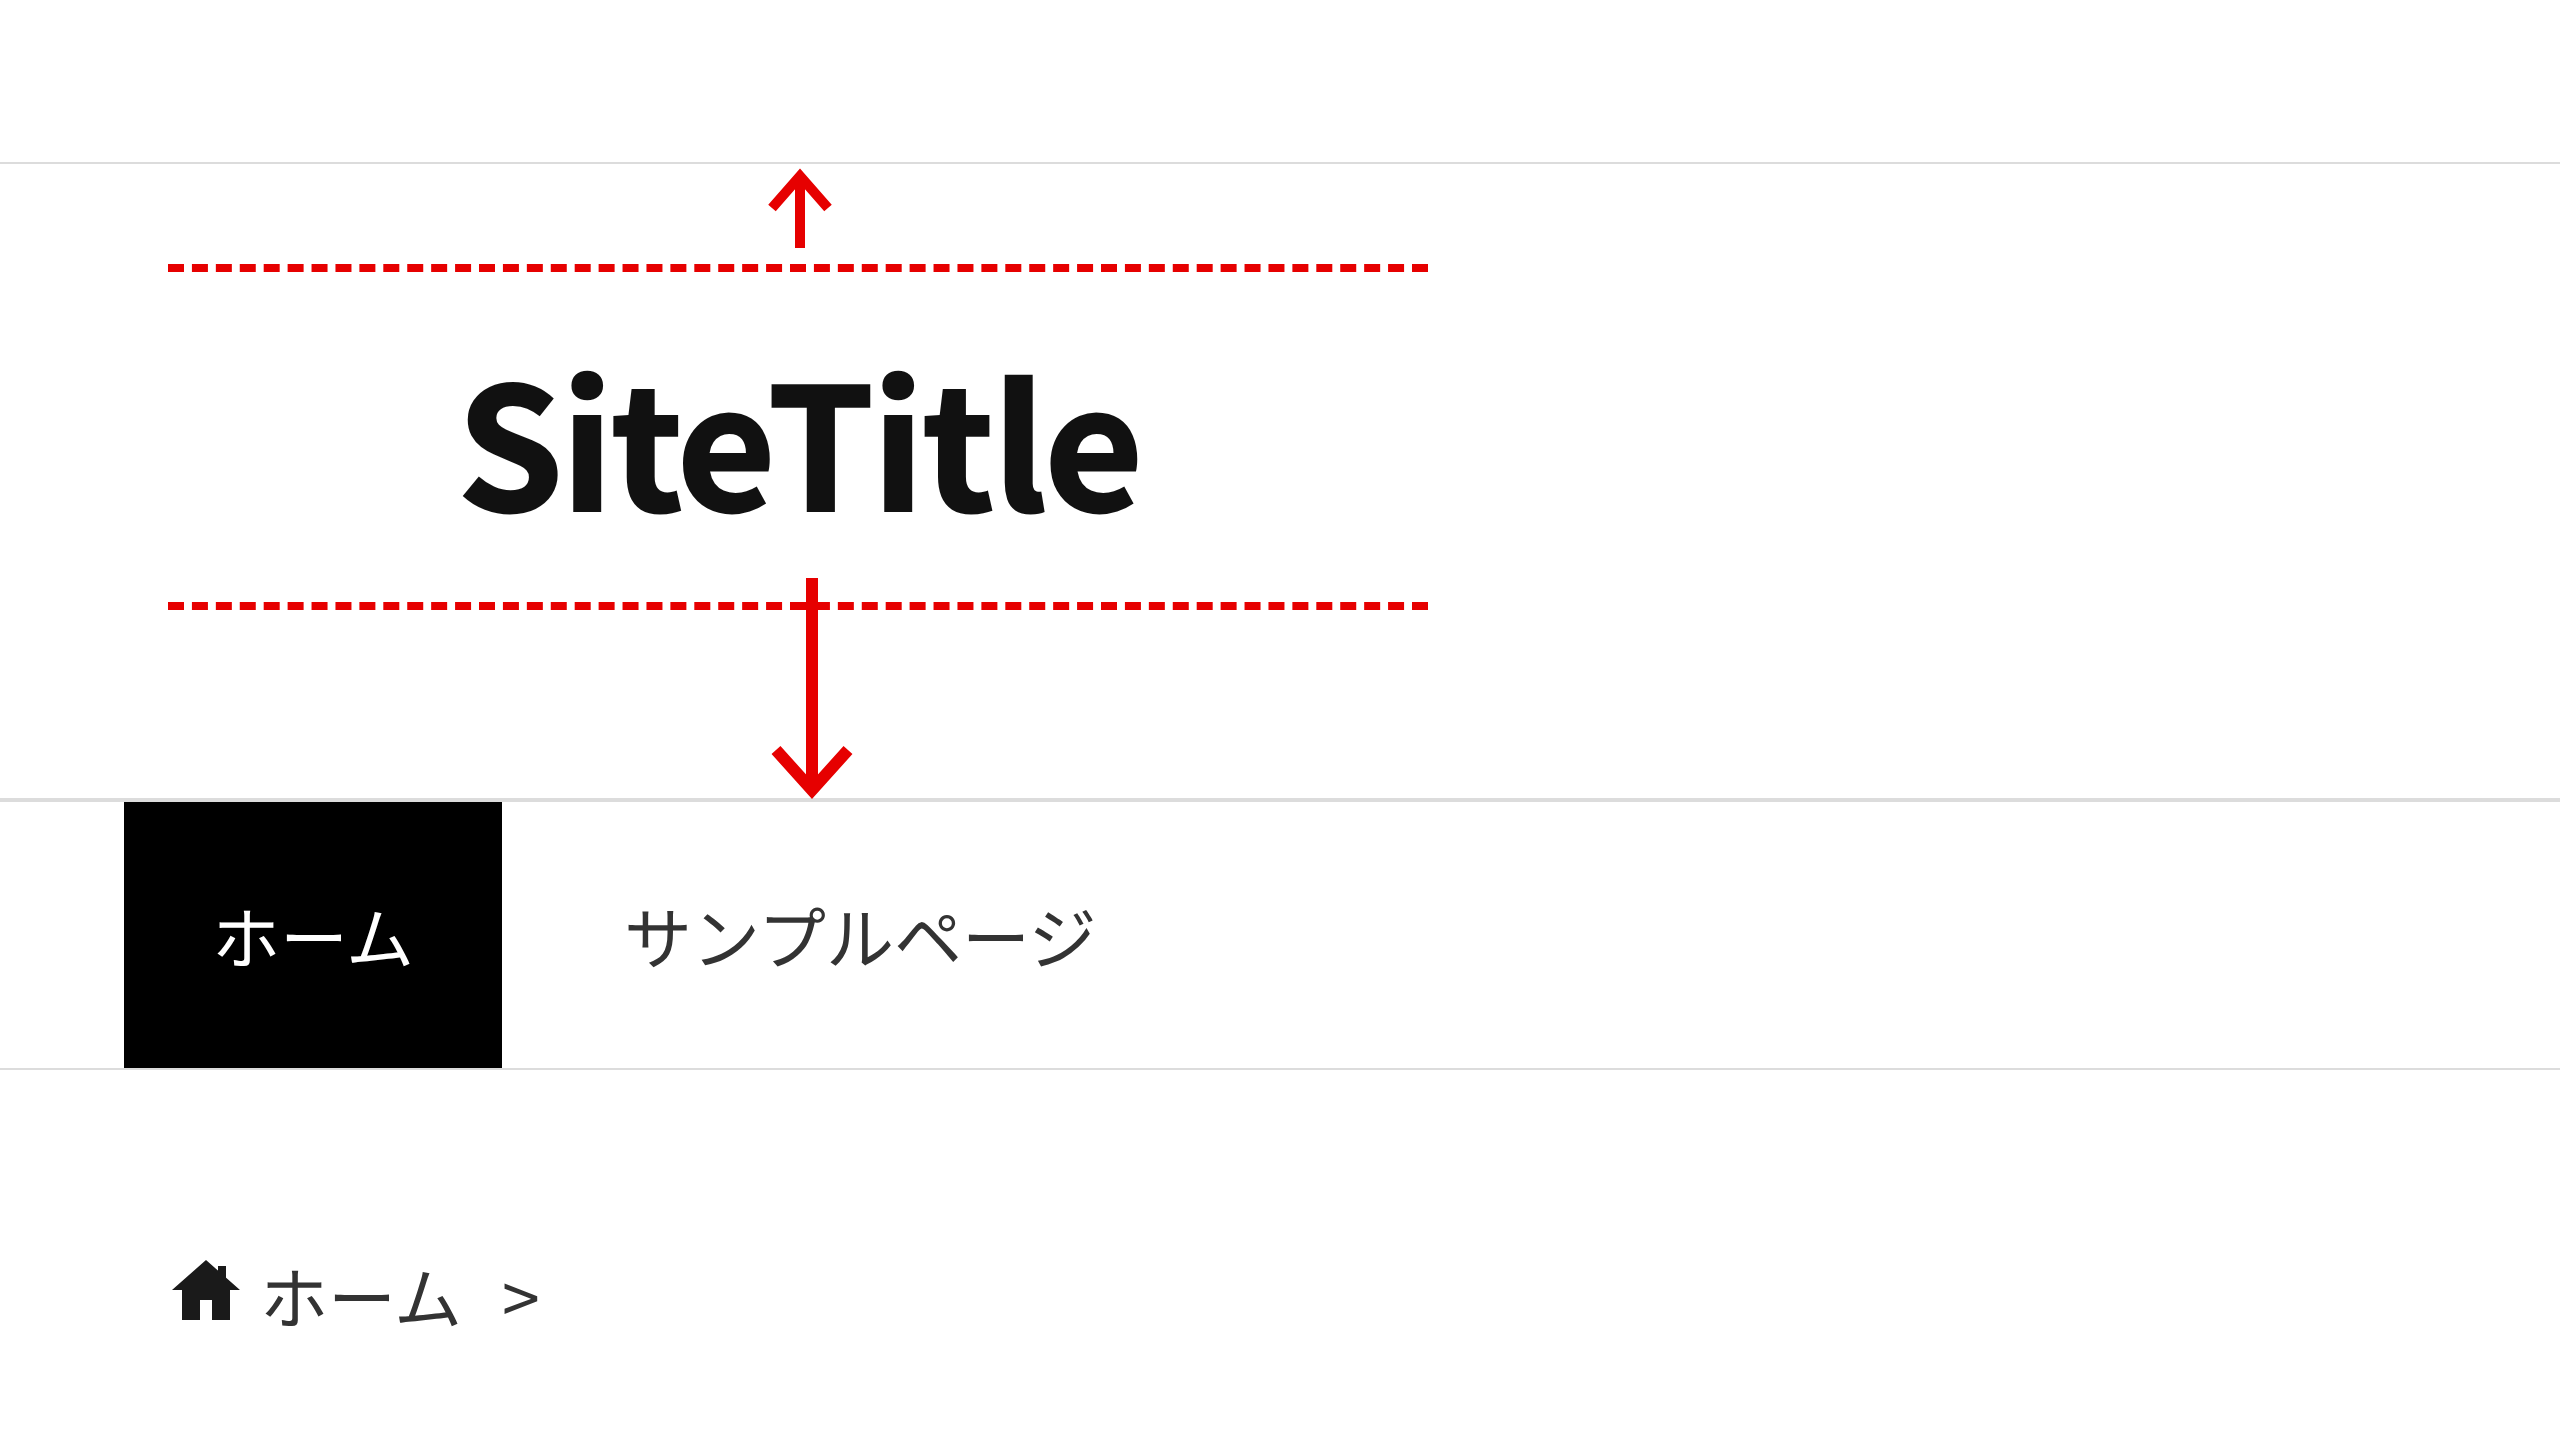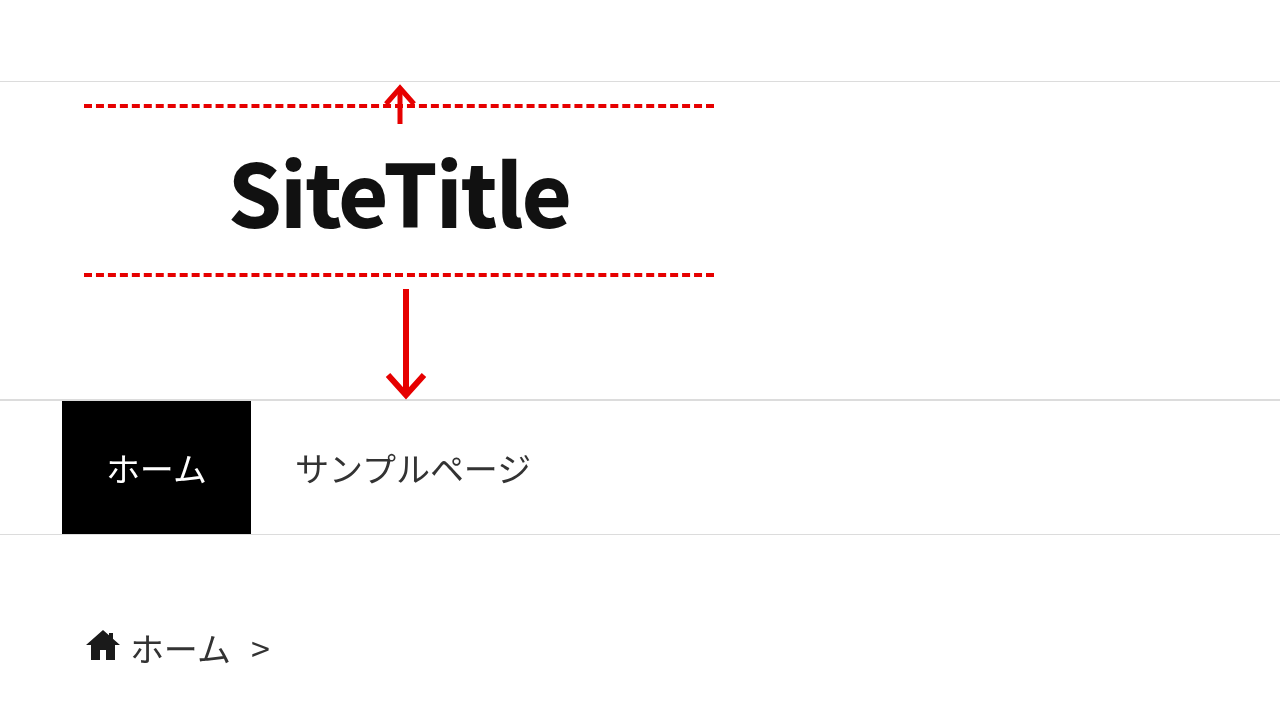--- a/index.html
+++ b/index.html
@@ -19,21 +19,21 @@
 
   .header {
     position: relative;
     height: 318px;
     border-bottom: 1px solid #dcdcdc;
   }
 
   .site-title-box {
     position: absolute;
     left: 84px;
-    top: 22px;
+    top: 50px;
     width: 630px;
     height: 173px;
     border-top: 4px dashed #e60000;
     border-bottom: 4px dashed #e60000;
     display: flex;
     justify-content: center;
     align-items: center;
   }
   .site-title-text {
     font-size: 86px;
@@ -62,20 +62,21 @@
     border-bottom: 1px solid #dcdcdc;
   }
   .nav-item {
     display: flex;
     align-items: center;
     justify-content: center;
     font-size: 34px;
     padding: 0 44px;
     color: #333;
     cursor: pointer;
+    margin-left: 17px;
   }
   .nav-item.active {
     background: #000;
     color: #fff;
   }
   .nav-item.first-pad { margin-left: 62px; }
 
   .breadcrumb-area {
     padding: 88px 0 0 84px;
     display: flex;

